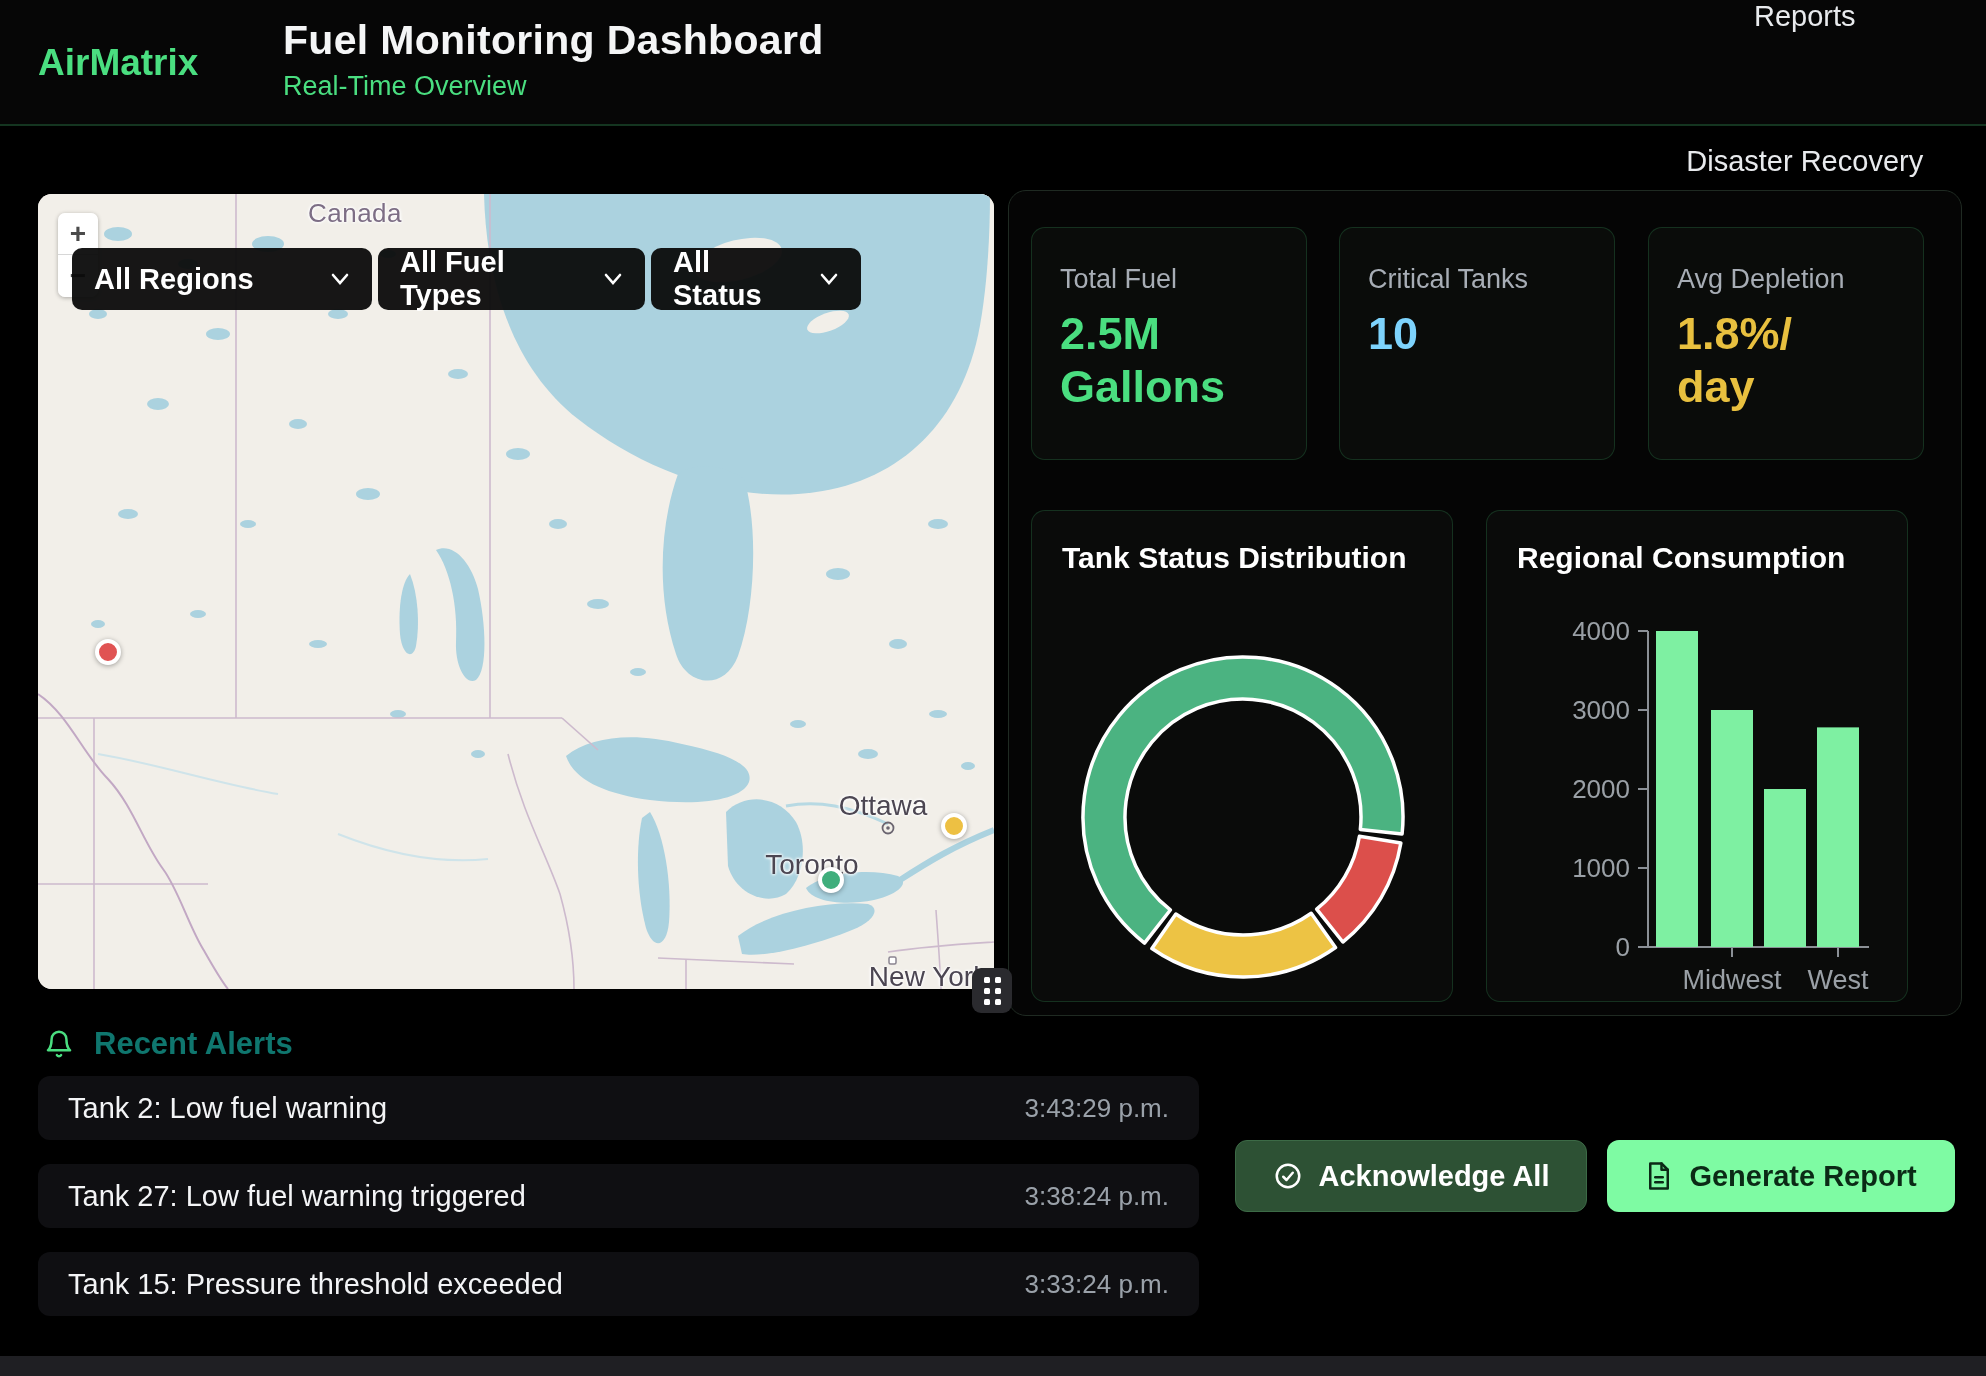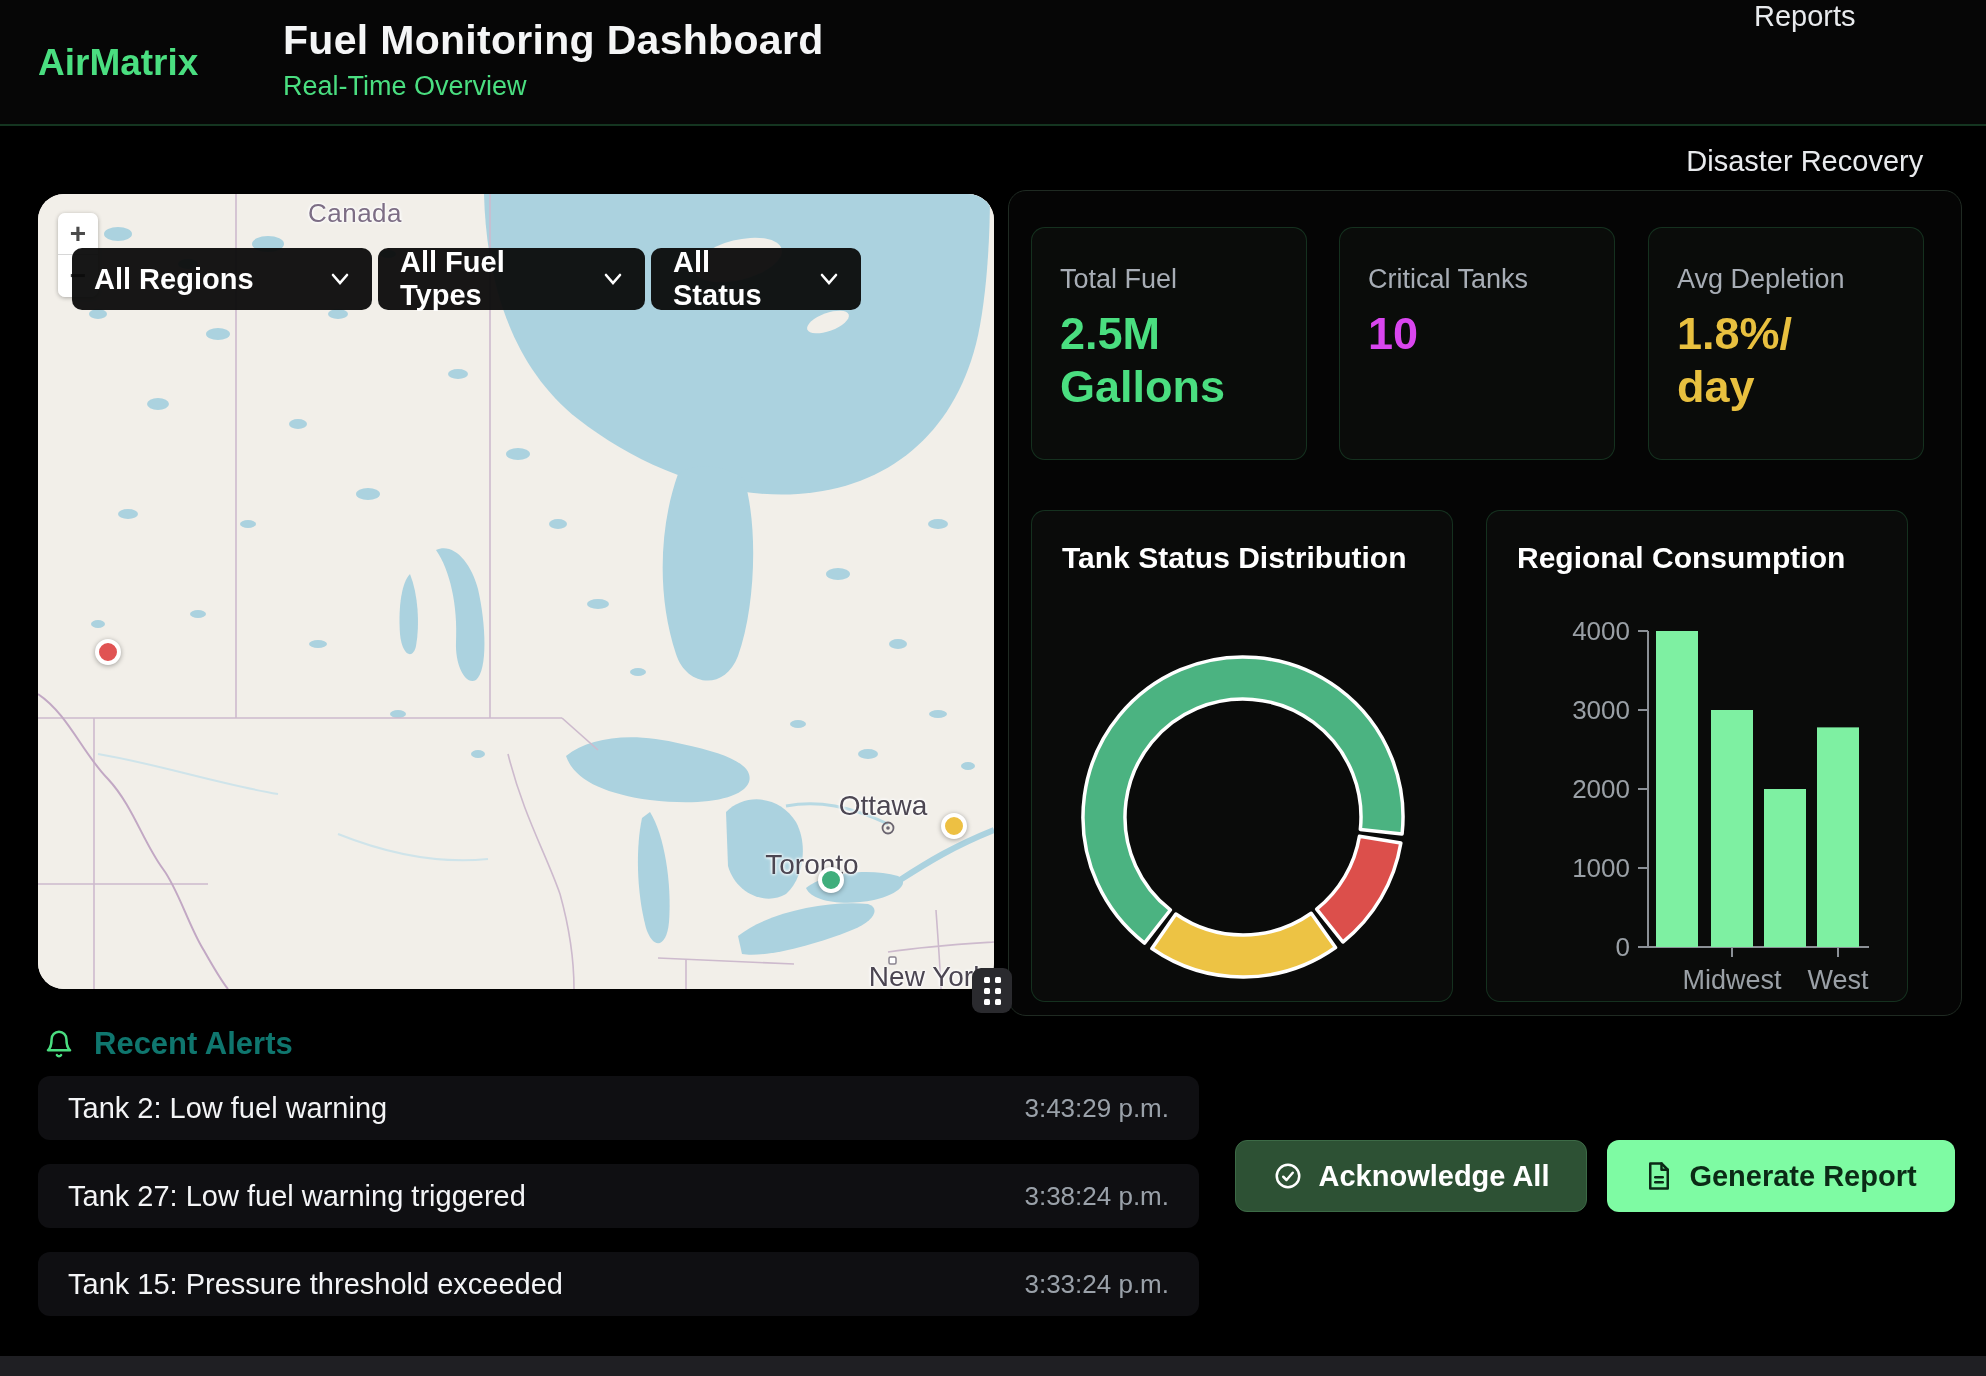--- a/index.html
+++ b/index.html
@@ -11,21 +11,21 @@
   .header { position:absolute; left:0; top:0; width:100%; height:126px; background:#060606;
             border-bottom:2px solid rgba(74,222,128,.22); }
   .brand { position:absolute; left:38px; top:42px; font-size:37px; font-weight:700; color:#4ade80; cursor:pointer; }
   .title-block { position:absolute; left:283px; top:17px; }
   .title-block h1 { font-size:41px; font-weight:700; color:#f4f5f6; letter-spacing:.3px; }
   .title-block .subtitle { margin-top:7px; font-size:27px; font-weight:500; color:#4ade80; }
   .nav { position:absolute; right:62px; top:0; height:126px; display:flex; align-items:center; gap:112px;flex-direction:column; }
   .nav a { color:#e8eaed; font-size:29px; text-decoration:none; cursor:pointer; white-space:nowrap; }
 
   
-  .map-panel { position:absolute; left:38px; top:194px; width:956px; height:795px; border-radius:26px;
+  .map-panel { position:absolute; left:38px; top:194px; width:956px; height:795px; border-radius:14px;
                overflow:hidden; background:#f2efe9; cursor:grab; }
   .map-panel svg.basemap { position:absolute; inset:0; }
   .maplabel { position:absolute; transform:translate(-50%,-50%); color:#4c4652; font-size:28px;
               text-shadow:0 0 3px #fff,0 0 3px #fff,0 0 4px #fff; pointer-events:none; white-space:nowrap; }
   .maplabel.country { color:#7d6e85; font-size:26px; letter-spacing:.5px; }
   .marker { position:absolute; width:26px; height:26px; border-radius:50%; border:4px solid #fff;
             transform:translate(-50%,-50%); box-shadow:0 1px 5px rgba(0,0,0,.35); cursor:pointer; }
   .zoomctl { position:absolute; left:20px; top:19px; width:40px; z-index:1; border-radius:7px; overflow:hidden;
              box-shadow:0 1px 4px rgba(0,0,0,.3); }
   .zoomctl button { display:flex; align-items:center; justify-content:center; width:40px; height:42px;
@@ -44,21 +44,21 @@
 
   
   .rightpanel { position:absolute; left:1008px; top:190px; width:954px; height:826px; background:#050505;
                 border:1px solid #1f2a22; border-radius:18px; }
   .stat { position:absolute; top:36px; width:276px; height:233px; background:#0a0c0a;
           border:1px solid rgba(74,222,128,.18); border-radius:14px; padding:36px 28px; }
   .stat-1 { left:22px; } .stat-2 { left:330px; } .stat-3 { left:639px; }
   .stat .label { font-size:27px; font-weight:500; color:#a7adb5; }
   .stat .value { margin-top:12px; font-size:45px; font-weight:700; line-height:1.18; overflow-wrap:anywhere; }
   .stat-1 .value { color:#4ade80; max-width:190px; }
-  .stat-2 .value { color:#d946ef; }
+  .stat-2 .value { color:#7dd3fc; }
   .stat-3 .value { color:#e8c03f; max-width:142px; }
   .chartcard { position:absolute; top:319px; width:422px; height:492px; background:#0a0b0a;
                border:1px solid rgba(74,222,128,.18); border-radius:14px; }
   .chartcard-donut { left:22px; } .chartcard-bars { left:477px; }
   .chartcard h2 { position:absolute; left:30px; top:30px; font-size:30px; font-weight:700; color:#fff; }
   .chartcard svg { position:absolute; inset:0; }
 
   
   .alerts-title { position:absolute; left:44px; top:1026px; display:flex; align-items:center; gap:20px;
                   color:#0f766e; font-size:31px; font-weight:700; }

